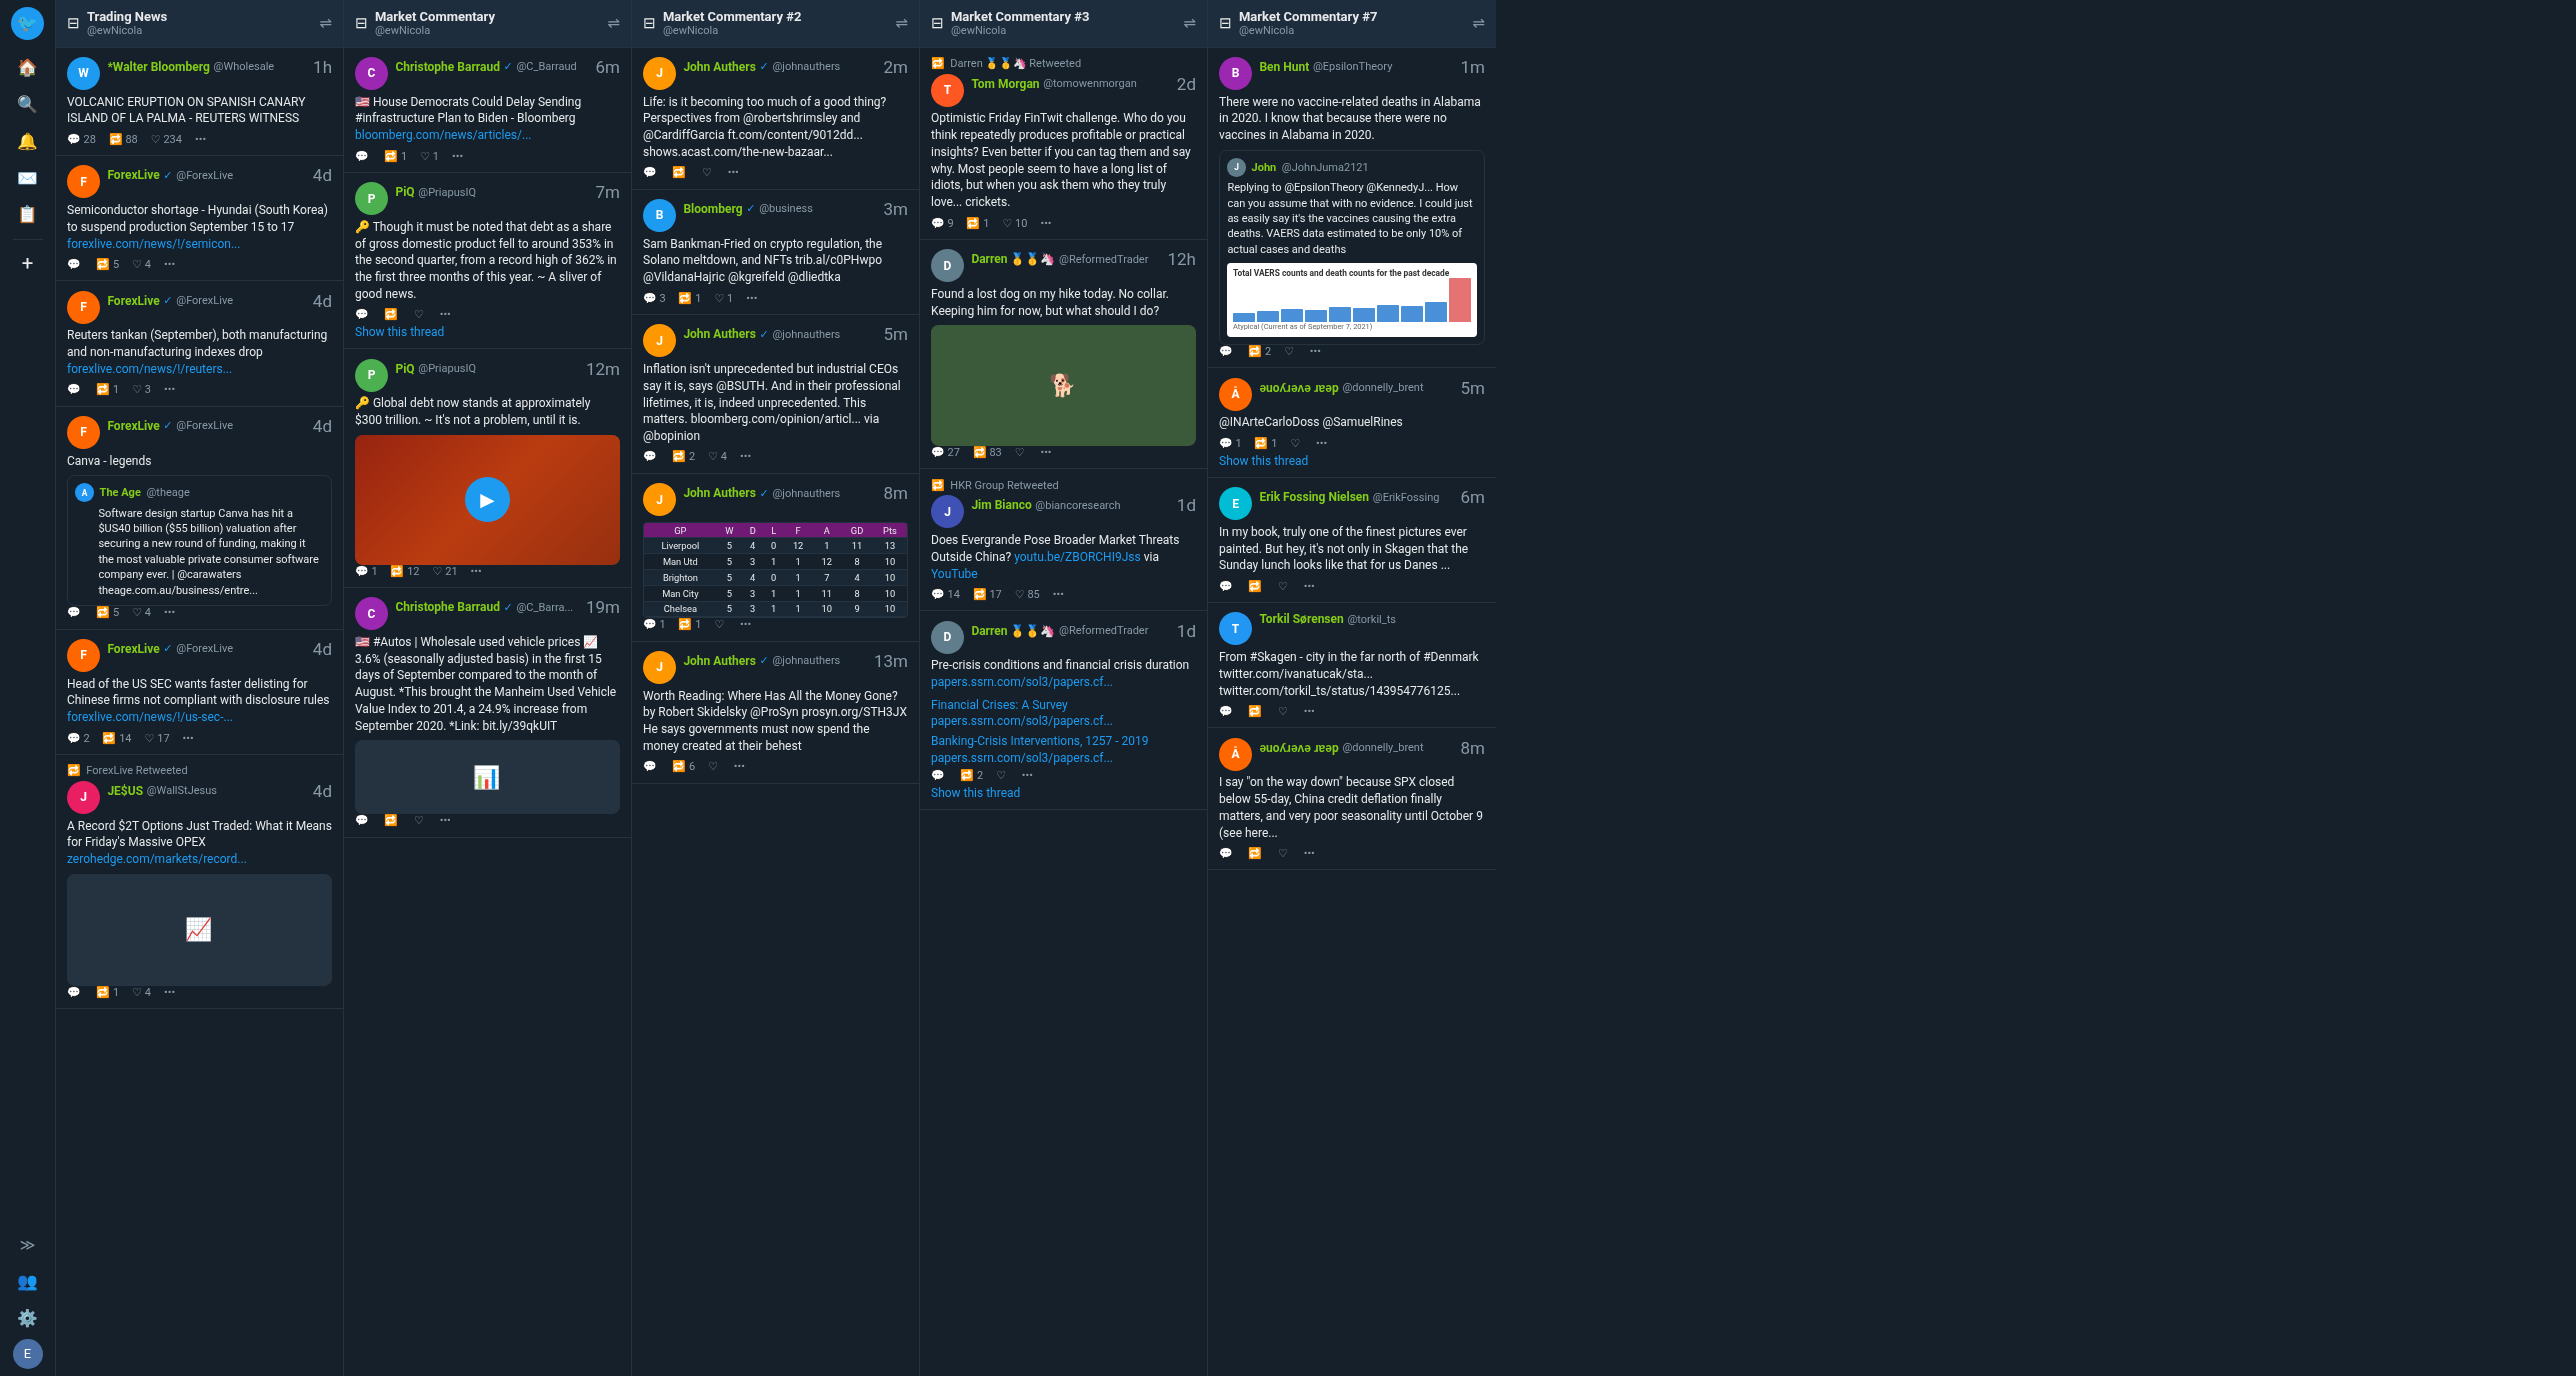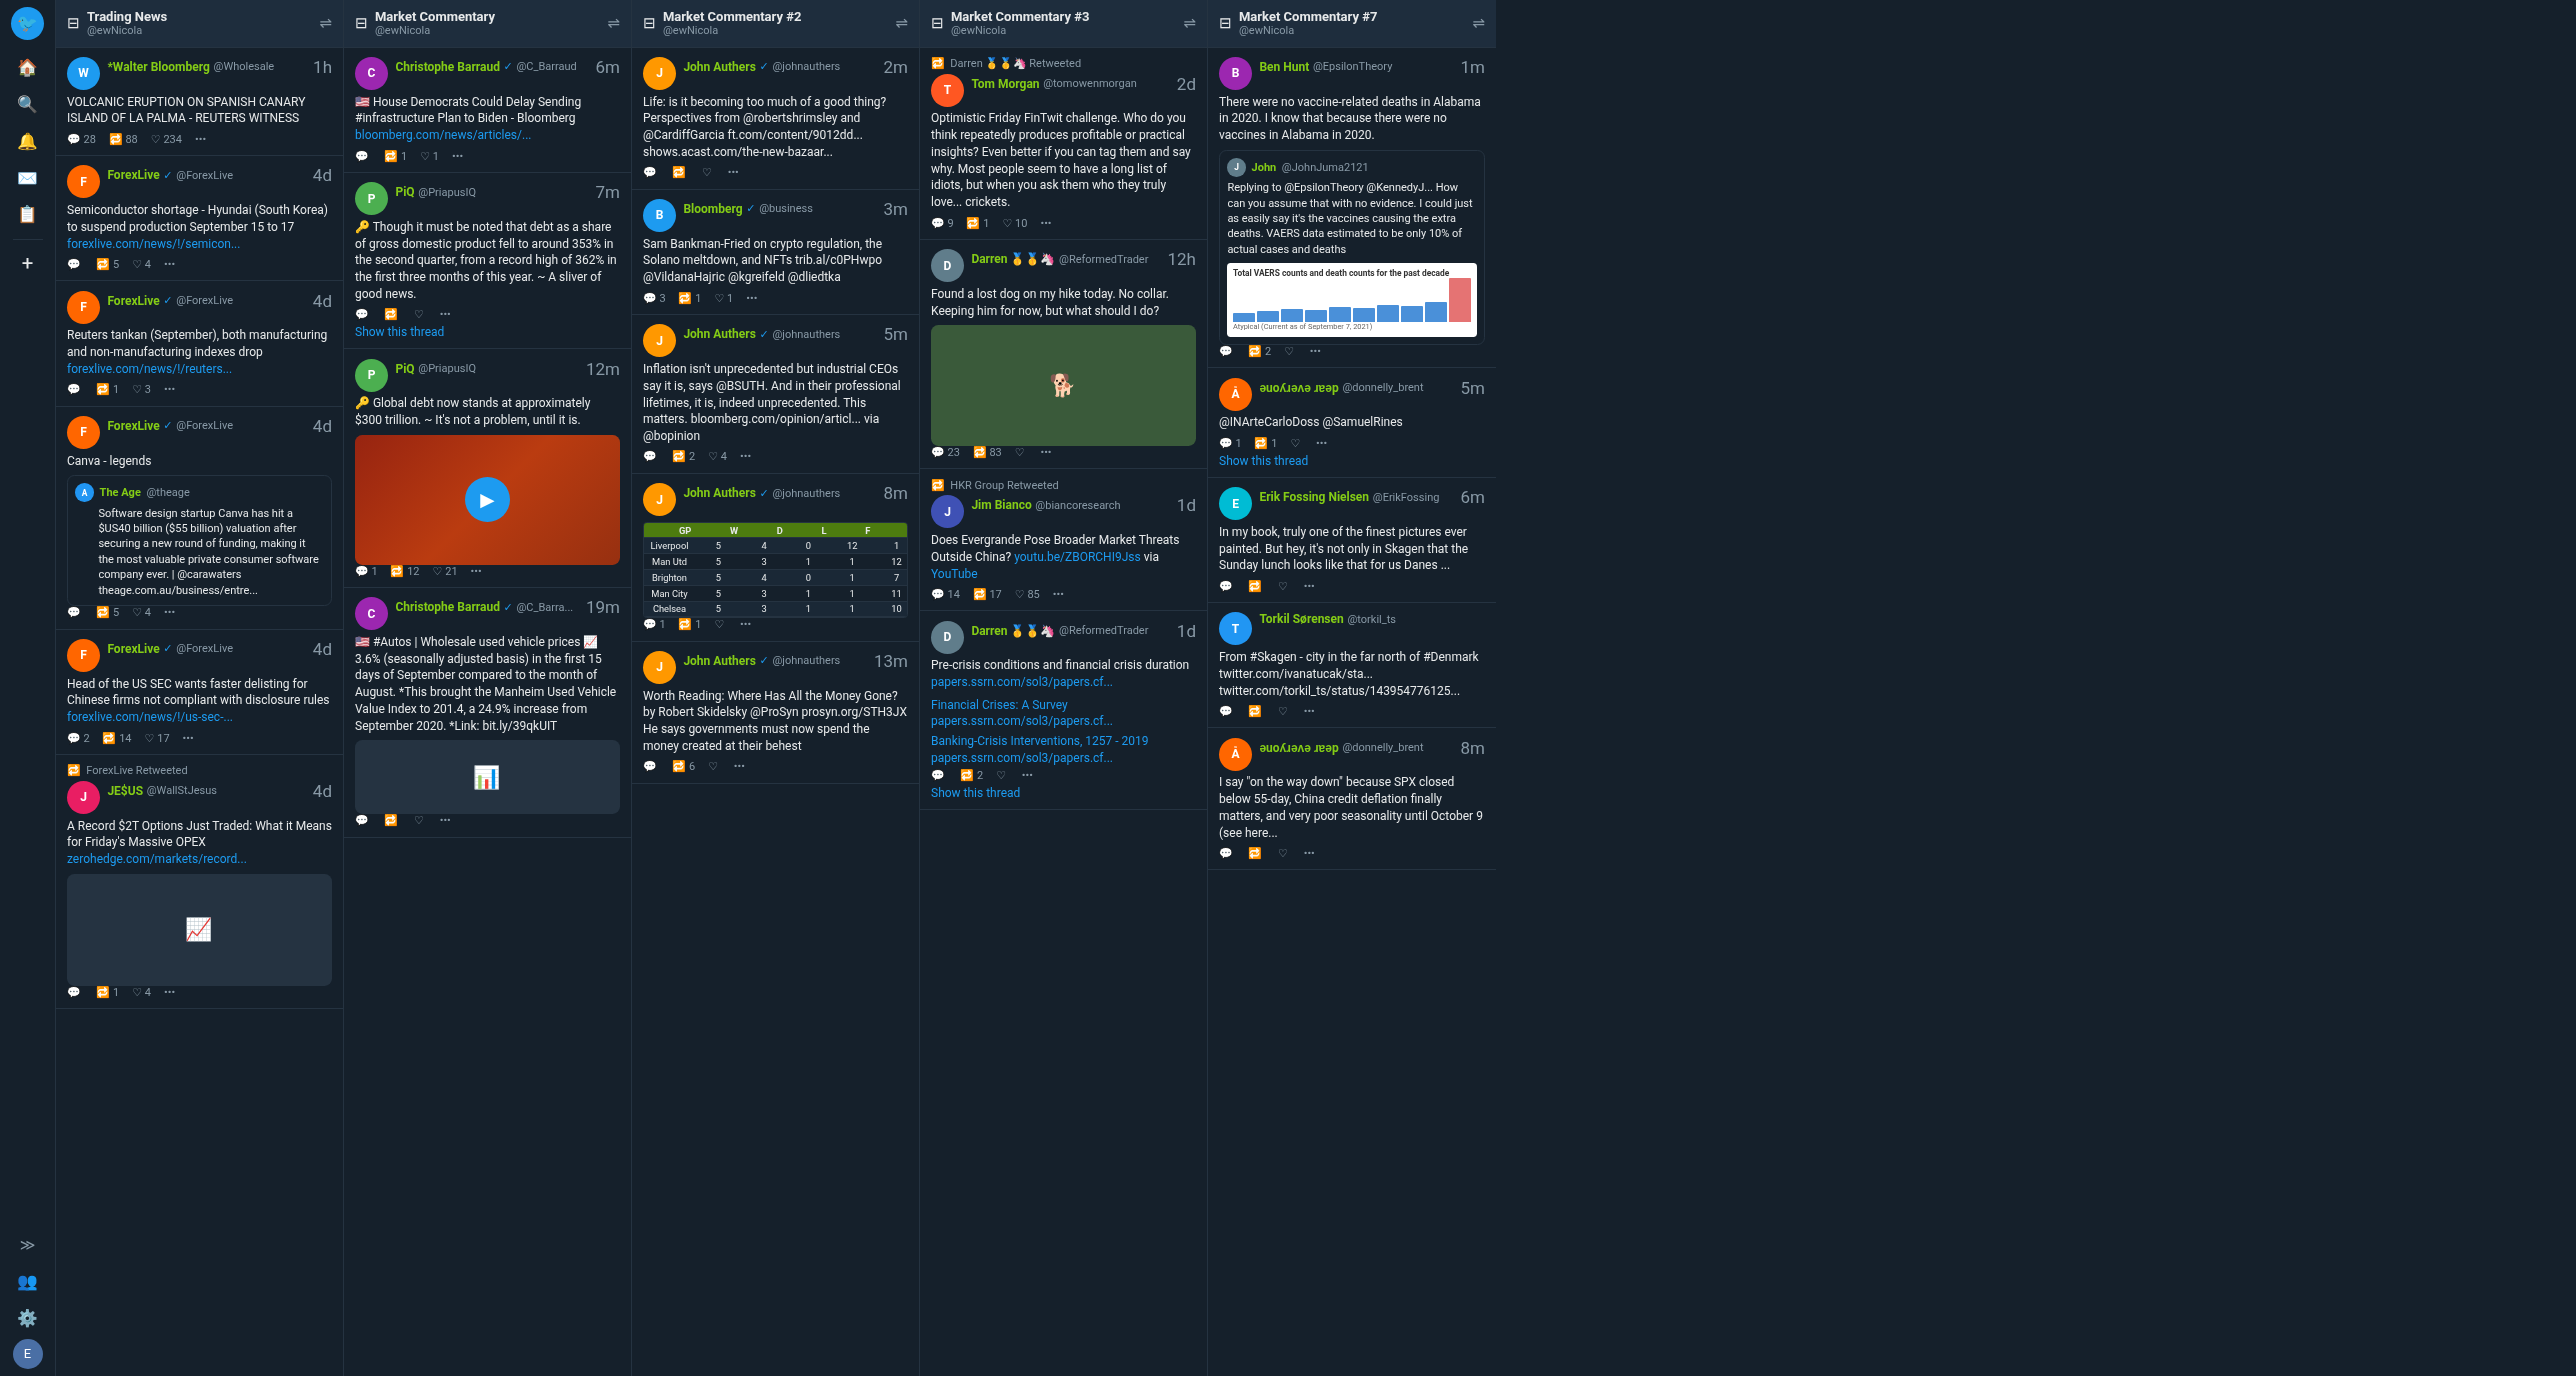--- a/index.html
+++ b/index.html
@@ -188,21 +188,21 @@
       width: 100%; border-radius: 3.7px; overflow: hidden; margin-top: 5.6px;
       font-size: 9.3px; color: #e7e9ea;
       border: 0.9px solid #253341;
     }
     .table-preview table { width: 100%; border-collapse: collapse; }
     .table-preview th, .table-preview td {
       padding: 1.9px 3.7px; text-align: center;
       border-bottom: 0.9px solid #253341;
       font-size: 9.3px;
     }
-    .table-preview th { background: #4d7c0f; font-weight: 700; padding-left: 35px; }
+    .table-preview th { background: #701a75; font-weight: 400; }
     .table-preview tr:nth-child(even) { background: #1a2836; }
 
     .image-placeholder {
       width: 100%; height: 112px; border-radius: 7.4px;
       background: #253341; margin-top: 5.6px;
       display: flex; align-items: center; justify-content: center;
       color: #8899a6; font-size: 22px;
     }
 
     .video-placeholder {
@@ -898,21 +898,21 @@
           <span class="tweet-handle">@ReformedTrader</span>
           <span class="tweet-time">12h</span>
         </div>
       </div>
     </div>
           <div class="tweet-text">Found a lost dog on my hike today. No collar. Keeping him for now, but what should I do?</div>
           <div class="image-placeholder" style="height:121px;background:#3a5a3a;">🐕</div>
           <div class="tweet-actions">
       <span class="tweet-action">
         <span>💬</span>
-        <span>23</span>
+        <span>27</span>
       </span>
       <span class="tweet-action">
         <span>🔁</span>
         <span>83</span>
       </span>
       <span class="tweet-action">
         <span>♡</span>
         <span></span>
       </span>
       <span class="tweet-action">

